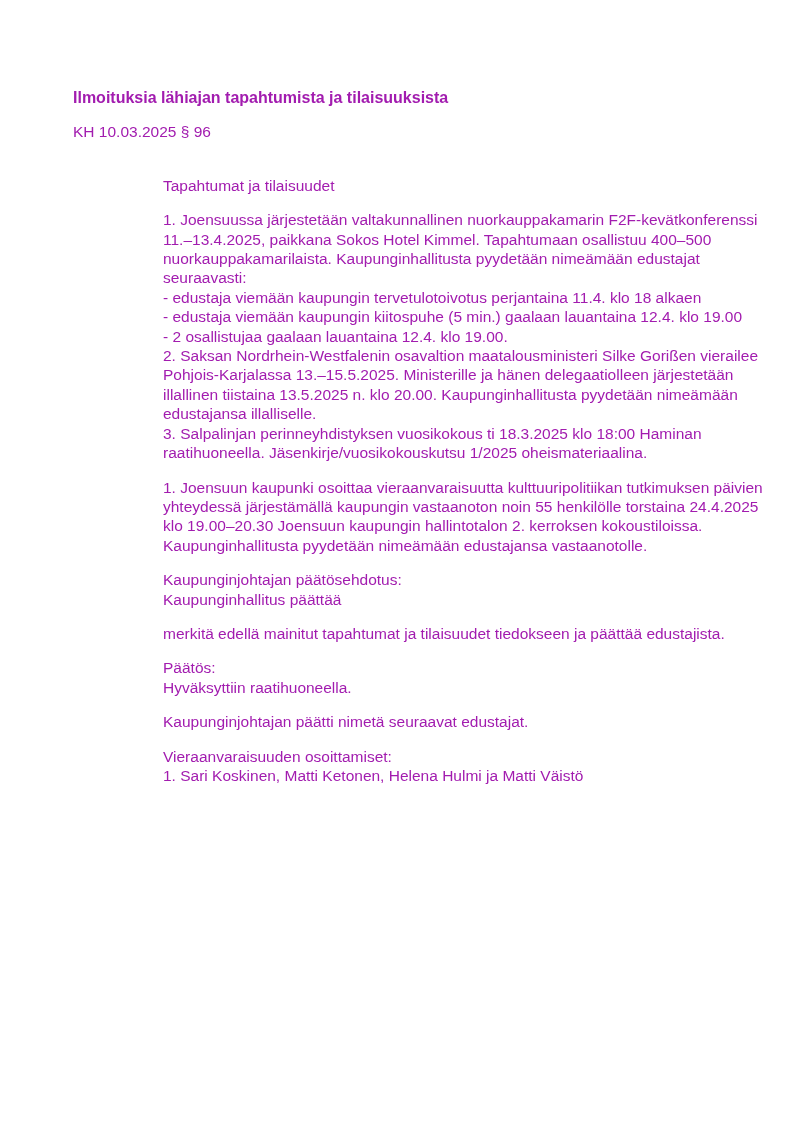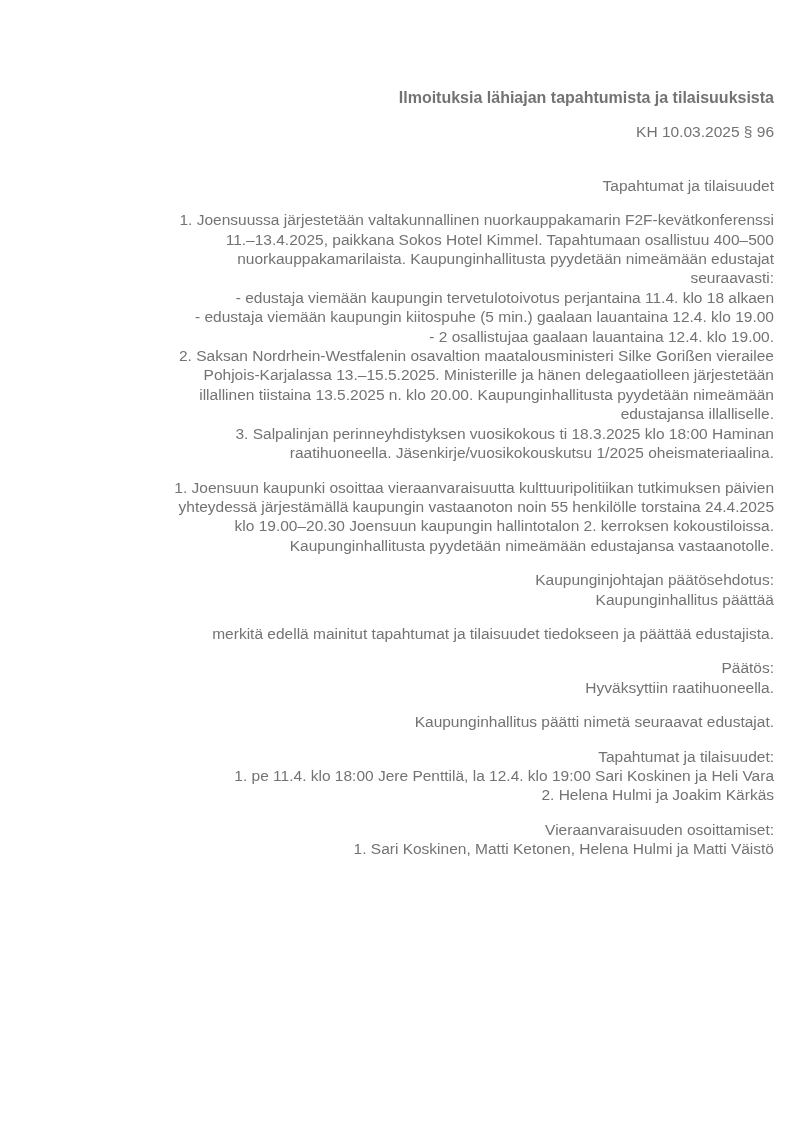--- a/index.html
+++ b/index.html
@@ -5,26 +5,25 @@
   html, body {
     margin: 0;
     padding: 0;
     background: #ffffff;
   }
   .page {
     position: relative;
     width: 794px;
     height: 1122px;
     background: #ffffff;
-    color: #737373;
+    color: #a21caf;
     font-family: "Liberation Sans", sans-serif;
     box-sizing: border-box;
     padding: 88px 20px 0 73px;
     overflow: hidden;
-    text-align: right;
   }
   .doc-title {
     font-size: 16px;
     font-weight: bold;
     line-height: 19.4px;
     margin: 0 0 15px 0;
   }
   .doc-ref {
     font-size: 15.5px;
     line-height: 19.4px;
@@ -82,23 +81,20 @@
     <p class="block tight bold">Kaupunginjohtajan päätösehdotus:</p>
 
     <p class="block">Kaupunginhallitus päättää</p>
 
     <p class="block">merkitä edellä mainitut tapahtumat ja tilaisuudet tiedokseen ja päättää edustajista.</p>
 
     <p class="block tight bold">Päätös:</p>
 
     <p class="block">Hyväksyttiin raatihuoneella.</p>
 
-    <p class="block">Kaupunginhallitus päätti nimetä seuraavat edustajat.</p>
+    <p class="block">Kaupunginjohtajan päätti nimetä seuraavat edustajat.</p>
 
-    <p class="block">Tapahtumat ja tilaisuudet:
-1. pe 11.4. klo 18:00 Jere Penttilä, la 12.4. klo 19:00 Sari Koskinen ja Heli Vara
-2. Helena Hulmi ja Joakim Kärkäs</p>
 
     <p class="block">Vieraanvaraisuuden osoittamiset:
 1. Sari Koskinen, Matti Ketonen, Helena Hulmi ja Matti Väistö</p>
 
   </div>
 </div>
 
 </body></html>

